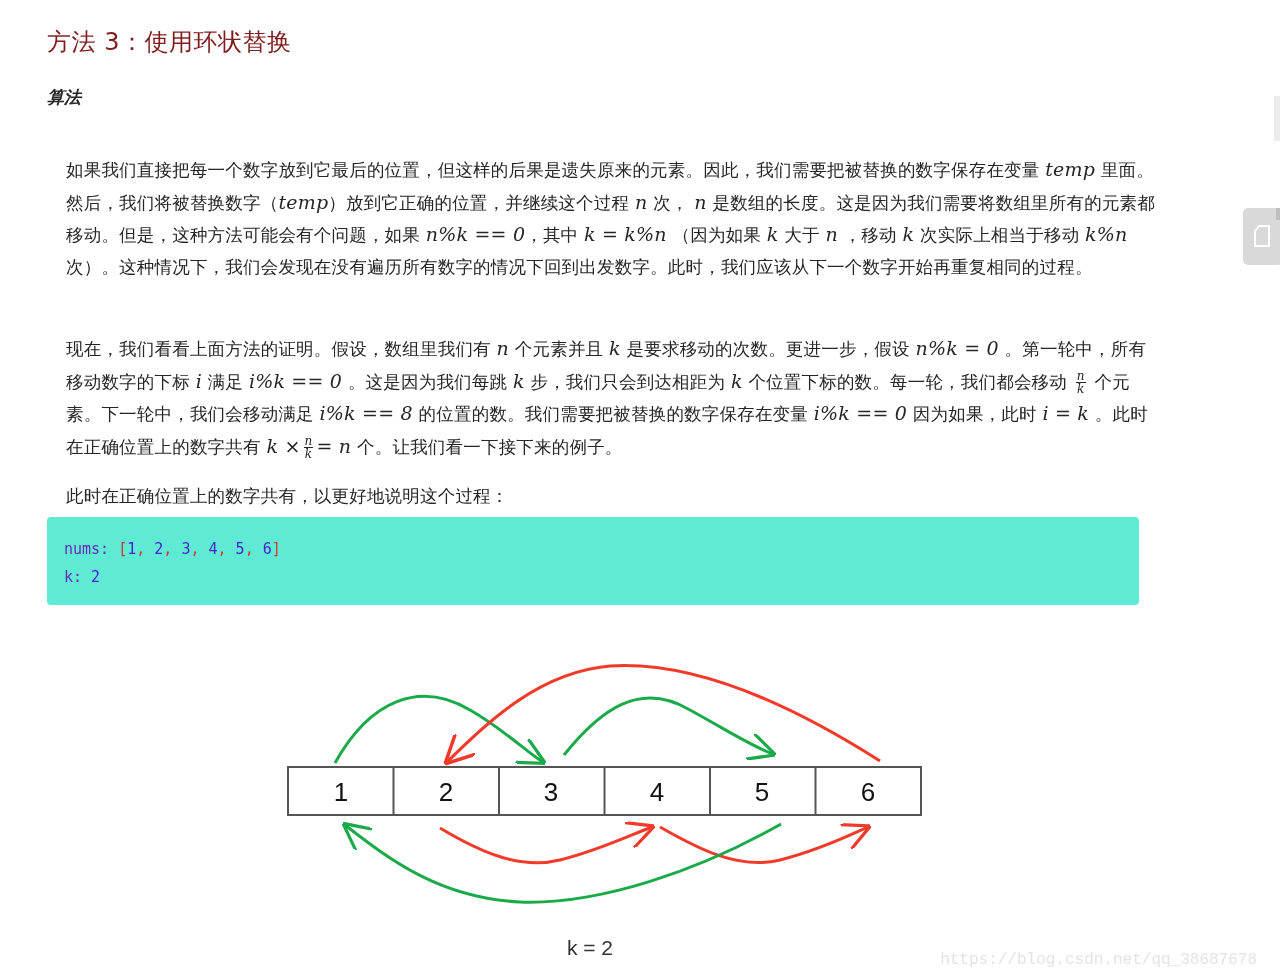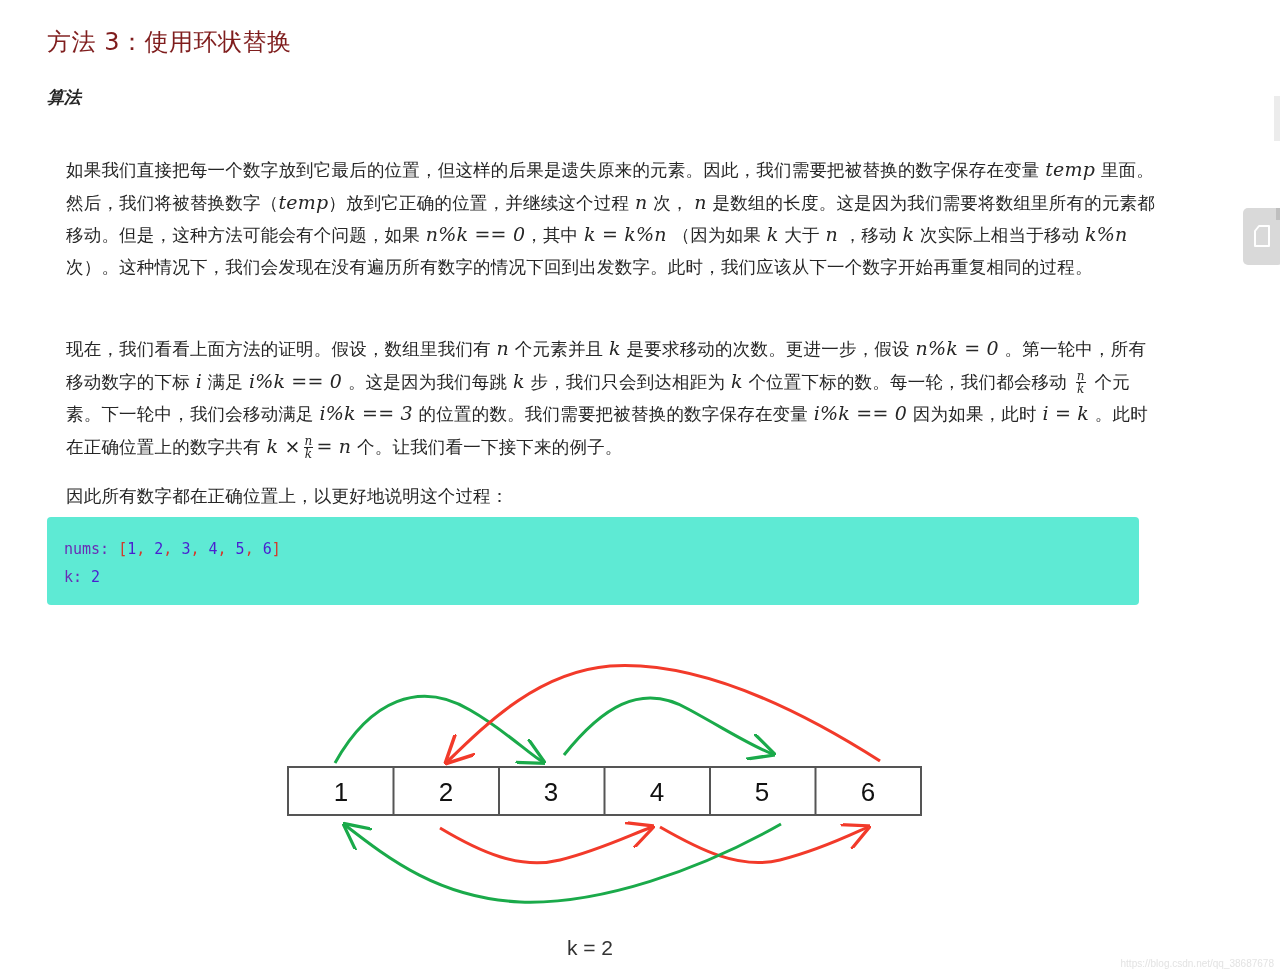--- a/index.html
+++ b/index.html
@@ -41,22 +41,22 @@
     font-family: "DejaVu Sans Mono", "Liberation Mono", monospace;
     font-size: 15px; line-height: 28px; color: #6a2db5;
   }
   .code .key { color: #6a2db5; }
   .code .br { color: #d4382b; }
   .code .num { color: #4a1fd0; }
   .code .com { color: #d4382b; }
   .diagram { position: absolute; left: 0; top: 0; width: 1280px; height: 973px; pointer-events: none; }
   .diagram * { pointer-events: auto; }
   .watermark {
-    position: absolute; right: 6px; bottom: 4px; font-size: 10px; color: #e3e3e3;
-    font-family: Liberation Sans, sans-serif;
+    position: absolute; right: 23px; bottom: 4px; font-size: 16px; color: #e3e3e3;
+    font-family: Liberation Mono, monospace;
   }
   .scroll-track {
     position: absolute; right: 0; top: 96px; width: 6px; height: 45px; background: #ececec;
   }
   .side-btn {
     position: absolute; left: 1243px; top: 208px; width: 40px; height: 57px;
     background: #d9d9d9; border-radius: 5px;
   }
   .side-btn svg { position: absolute; left: 10px; top: 17px; }
   .side-btn .strip { position: absolute; right: 3px; top: 0; width: 4px; height: 12px; background: #bfbfbf; }
@@ -66,26 +66,26 @@
 
 <div class="content">
   <h3 class="title">方法 3：使用环状替换</h3>
   <h4 class="subtitle">算法</h4>
 
   <p class="para p1"><span>如果我们直接把每一个数字放到它最后的位置，但这样的后果是遗失原来的元素。因此，我们需要把被替换的数字保存在变量 </span><span class="m">temp</span><span> 里面。然后，我们将被替换数字（</span><span class="m">temp</span><span>）放到它正确的位置，并继续这个过程 </span><span class="m">n</span><span> 次， </span><span class="m">n</span><span> 是数组的长度。这是因为我们需要将数组里所有的元素都移动。但是，这种方法可能会有个问题，如果 </span><span class="m">n%k == 0</span><span>，其中 </span><span class="m">k = k%n</span><span> （因为如果 </span><span class="m">k</span><span> 大于 </span><span class="m">n</span><span> ，移动 </span><span class="m">k</span><span> 次实际上相当于移动 </span><span class="m">k%n</span><span> 次）。这种情况下，我们会发现在没有遍历所有数字的情况下回到出发数字。此时，我们应该从下一个数字开始再重复相同的过程。</span></p>
 
   <p class="para p2"><span>现在，我们看看上面方法的证明。假设，数组里我们有 </span><span class="m">n</span><span> 个元素并且 </span><span class="m">k</span><span> 是要求移动的次数。更进一步，假设 </span><span class="m">n%k = 0</span><span> 。第一轮中，所有移动数字的下标 </span><span class="m">i</span><span> 满足 </span><span class="m">i%k == 0</span><span> 。这是因为我们每跳 </span><span class="m">k</span><span> 步，我们只会到达相距为 </span><span class="m">k</span><span> 个位置下标的数。每一轮，我们都会移动 </span><span class="frac">
         <span class="num">n</span>
         <span class="den">k</span>
-      </span><span> 个元素。下一轮中，我们会移动满足 </span><span class="m">i%k == 3</span><span> 的位置的数。我们需要把被替换的数字保存在变量 </span><span class="m">i%k == 0</span><span> 因为如果，此时 </span><span class="m">i = k</span><span> 。此时在正确位置上的数字共有 </span><span class="m">k ×</span><span class="frac">
+      </span><span> 个元素。下一轮中，我们会移动满足 </span><span class="m">i%k == 8</span><span> 的位置的数。我们需要把被替换的数字保存在变量 </span><span class="m">i%k == 0</span><span> 因为如果，此时 </span><span class="m">i = k</span><span> 。此时在正确位置上的数字共有 </span><span class="m">k ×</span><span class="frac">
         <span class="num">n</span>
         <span class="den">k</span>
       </span><span class="m">= n</span><span> 个。让我们看一下接下来的例子。</span></p>
 
-  <p class="para p3">因此所有数字都在正确位置上，以更好地说明这个过程：</p>
+  <p class="para p3">此时在正确位置上的数字共有，以更好地说明这个过程：</p>
 
   <div class="code">
     <pre><span class="key">nums:</span> <span class="br">[</span><span class="num">1</span><span class="com">, </span><span class="num">2</span><span class="com">, </span><span class="num">3</span><span class="com">, </span><span class="num">4</span><span class="com">, </span><span class="num">5</span><span class="com">, </span><span class="num">6</span><span class="br">]</span>
 <span class="key">k:</span> <span class="num">2</span></pre>
   </div>
 </div>
 
 <svg class="diagram" width="1280" height="973" viewBox="0 0 1280 973" xmlns="http://www.w3.org/2000/svg">
   <defs>
     <marker id="gArrow" viewBox="0 0 10 10" refX="9" refY="5" markerWidth="9" markerHeight="9" orient="auto-start-reverse">

